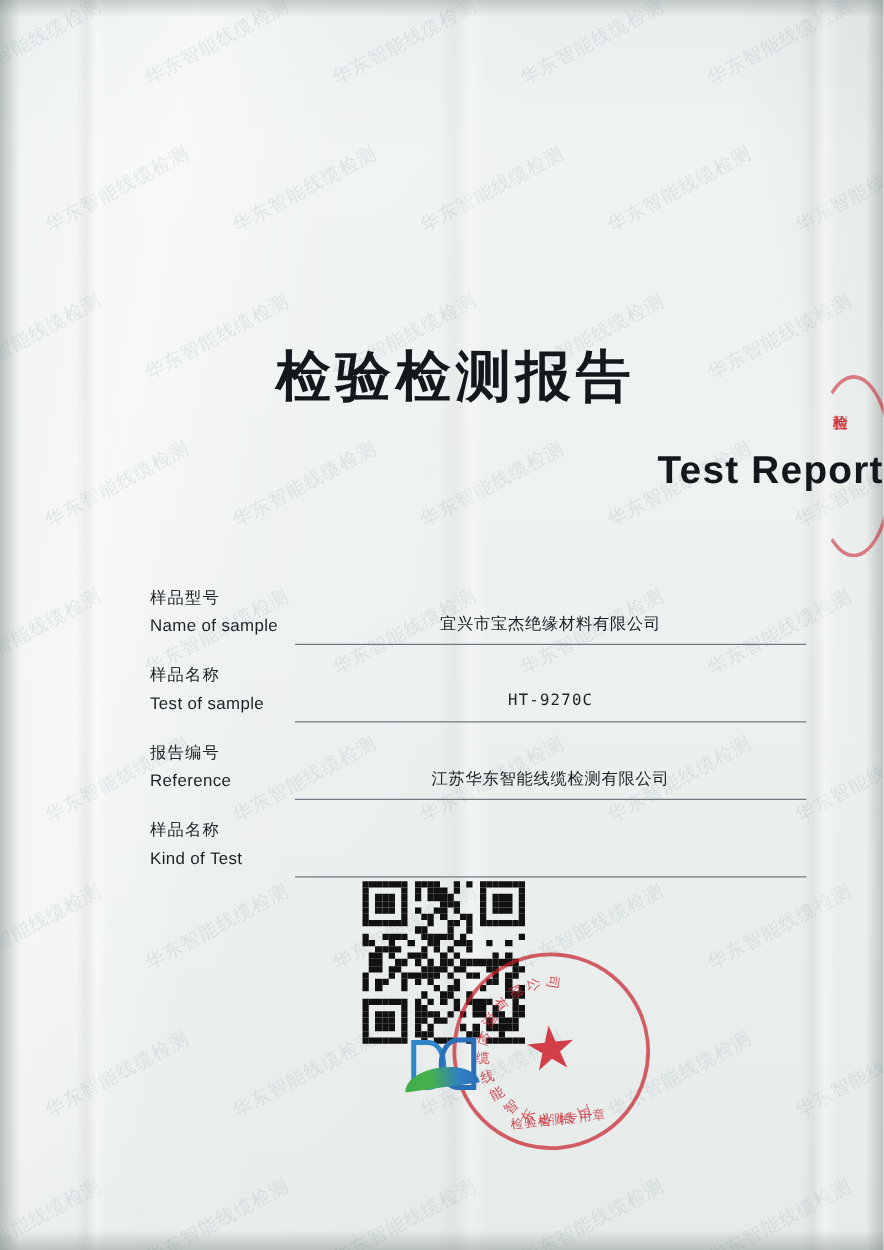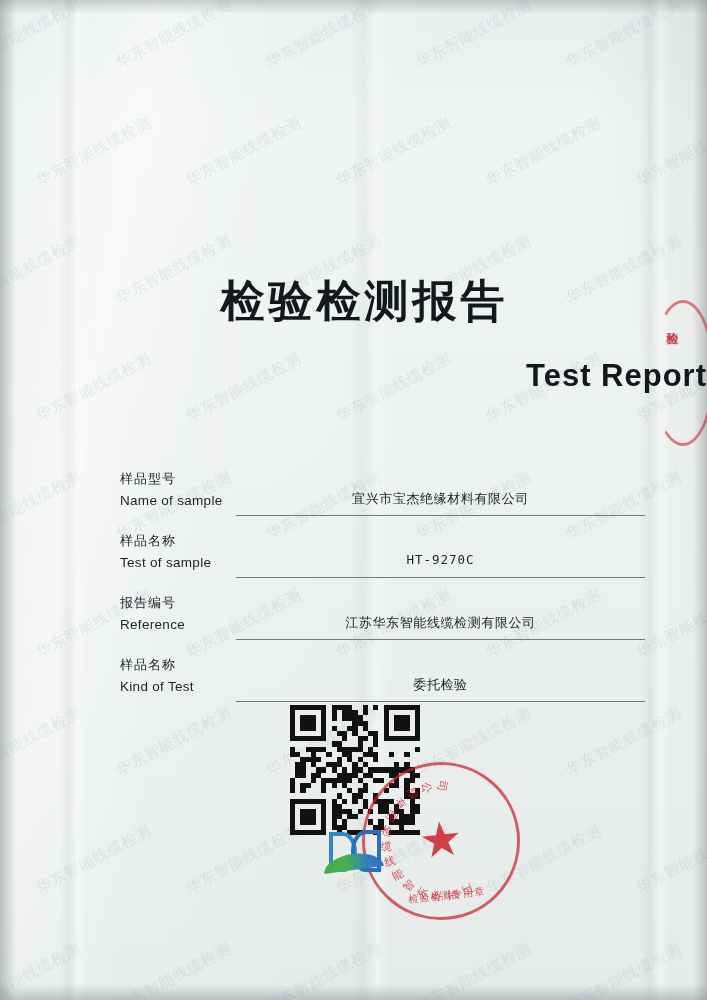--- a/index.html
+++ b/index.html
@@ -419,21 +419,20 @@
       </div>
       <div class="field-value">江苏华东智能线缆检测有限公司</div>
       <div class="field-line"></div>
     </div>
 
     <div class="field">
       <div class="field-labels">
         <div class="label-cn">样品名称</div>
         <div class="label-en">Kind of Test</div>
       </div>
-      <div class="field-value">委托检验</div>
       <div class="field-line"></div>
     </div>
   </div>
 
   <div class="qr-wrap">
     <div class="qr" id="qr">
         <i></i>
         <i></i>
         <i></i>
         <i></i>

